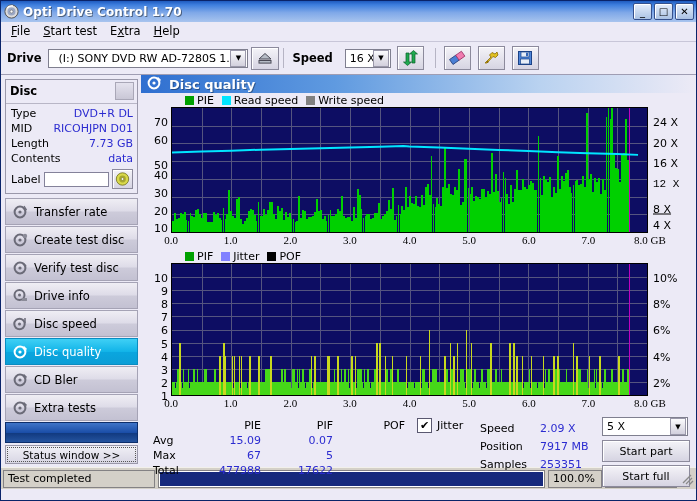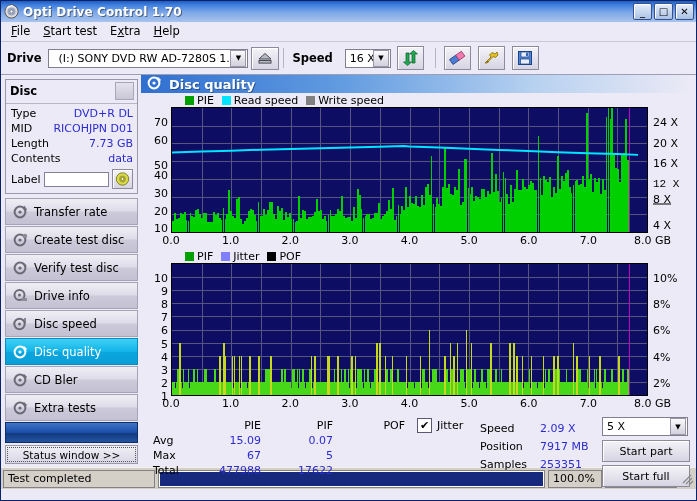--- a/index.html
+++ b/index.html
@@ -102,21 +102,21 @@
   .yaxis .yt{position:absolute;right:3px;font-size:11px;color:#000;transform:translateY(-50%);white-space:nowrap;}
   .yaxisR{width:46px;flex:0 0 46px;position:relative;}
   .yaxisR .yt{position:absolute;left:5px;font-size:11px;color:#000;transform:translateY(-50%);white-space:nowrap;}
   .plot{flex:1 1 auto;position:relative;background:#0d0d63;border:1px solid #000;box-sizing:border-box;overflow:hidden;}
   .plot .grid{position:absolute;inset:0;}
   .plot .gv{position:absolute;top:0;bottom:0;width:1px;background:#55557f;}
   .plot .gh{position:absolute;left:0;right:0;height:1px;background:#55557f;}
   .bars{position:absolute;inset:0;}
   .bars i{position:absolute;bottom:0;display:block;}
   .spdline{position:absolute;inset:0;}
-  .xaxis{display:flex;height:16px;position:relative;}
+  .xaxis{display:flex;height:16px;position:relative;font-family:Liberation Serif, serif;}
   .xaxis .xspacer{width:30px;flex:0 0 30px;}
   .xaxis .xinner{flex:1 1 auto;position:relative;}
   .xaxis .xt{position:absolute;font-size:11px;transform:translateX(-50%);top:1px;white-space:nowrap;}
   .xaxis .xend{width:46px;flex:0 0 46px;position:relative;}
   .xaxis .xend .xt{transform:none;left:0;}
 
   
   .stats{display:flex;padding:6px 4px 0 4px;font-size:11px;position:relative;flex:1 1 auto;}
   .stats .tbl{margin-left:4px;}
   .srow{display:flex;align-items:center;height:15px;}
@@ -653,21 +653,21 @@
               </div>
             <svg class="spdline" id="pie-line" preserveAspectRatio="none" viewBox="0 0 1000 124">
                 <polyline points="0.0,93.5 62.5,91.5 125.0,89.9 187.5,87.8 250.0,86.3 312.5,84.7 375.0,83.2 437.5,81.6 487.5,80.1 500.0,81.1 562.5,83.2 625.0,85.8 687.5,88.3 750.0,90.4 812.5,93.0 875.0,95.1 937.5,97.1 981.3,98.7" fill="none" stroke="#00e5ff" stroke-width="2" vector-effect="non-scaling-stroke"></polyline>
               </svg>
           </div>
           <div class="yaxisR" id="pie-yaxis2">
               <span class="yt" style="top: 15px;">24 X</span>
               <span class="yt" style="top: 35.6667px;">20 X</span>
               <span class="yt" style="top: 56.3333px;">16 X</span>
               <span class="yt" style="top: 77px; font-family: Liberation Mono, monospace;">12 X</span>
-              <span class="yt" style="top: 92px; text-decoration: underline;">8 X</span>
+              <span class="yt" style="top: 102px; text-decoration: underline;">8 X</span>
               <span class="yt" style="top: 118.333px;">4 X</span>
             </div>
         </div>
         <div class="xaxis">
           <div class="xspacer"></div>
           <div class="xinner" id="pie-xaxis">
               <span class="xt" style="left: 0%;">0.0</span>
               <span class="xt" style="left: 12.5%;">1.0</span>
               <span class="xt" style="left: 25%;">2.0</span>
               <span class="xt" style="left: 37.5%;">3.0</span>

